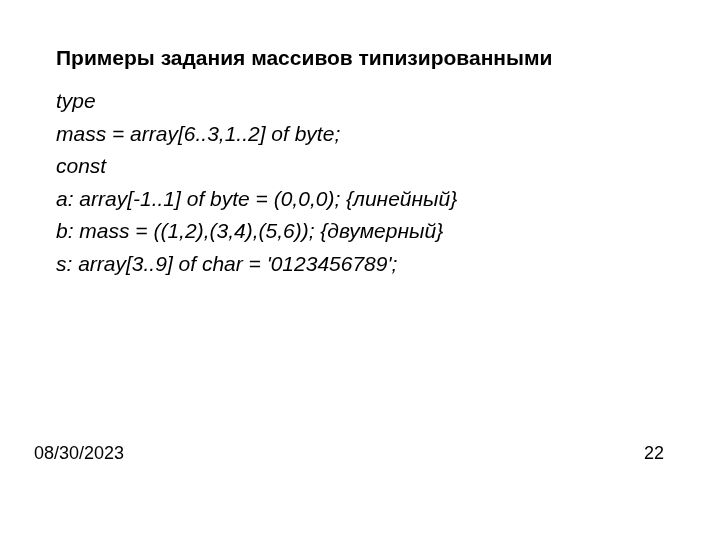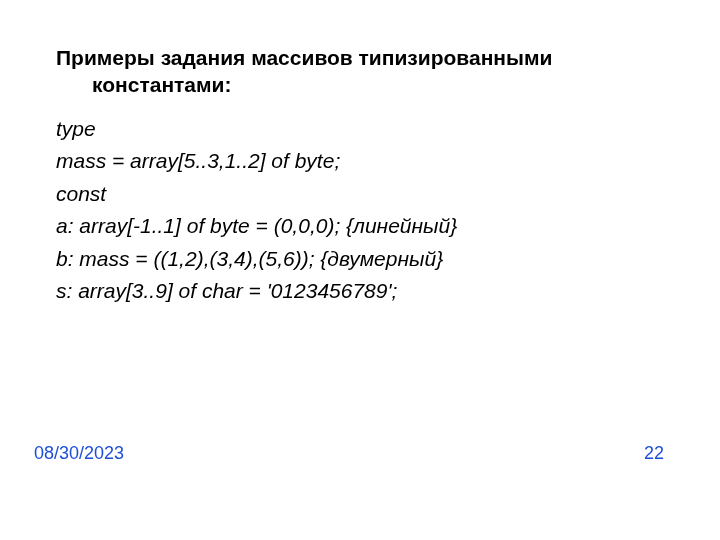--- a/index.html
+++ b/index.html
@@ -38,35 +38,34 @@
   }
   .footer {
     position: absolute;
     left: 0;
     right: 0;
     bottom: 24px;
     padding: 0 56px 0 34px;
     display: flex;
     justify-content: space-between;
     font-size: 18px;
-    color: #1d4ed8;
+    color: #000000;
   }
 </style>
 </head>
 <body>
 
 <div class="slide">
 
   <div class="heading">
     <span>Примеры задания массивов типизированными</span>
-    <span class="hang">константами:</span>
   </div>
 
   <div class="code-line">type</div>
-  <div class="code-line">mass = array[5..3,1..2] of byte;</div>
+  <div class="code-line">mass = array[6..3,1..2] of byte;</div>
   <div class="code-line">const</div>
   <div class="code-line">a: array[-1..1] of byte = (0,0,0); {линейный}</div>
   <div class="code-line">b: mass = ((1,2),(3,4),(5,6)); {двумерный}</div>
   <div class="code-line">s: array[3..9] of char = '0123456789';</div>
 
   <div class="footer">
     <span>08/30/2023</span>
     <span>22</span>
   </div>
 

